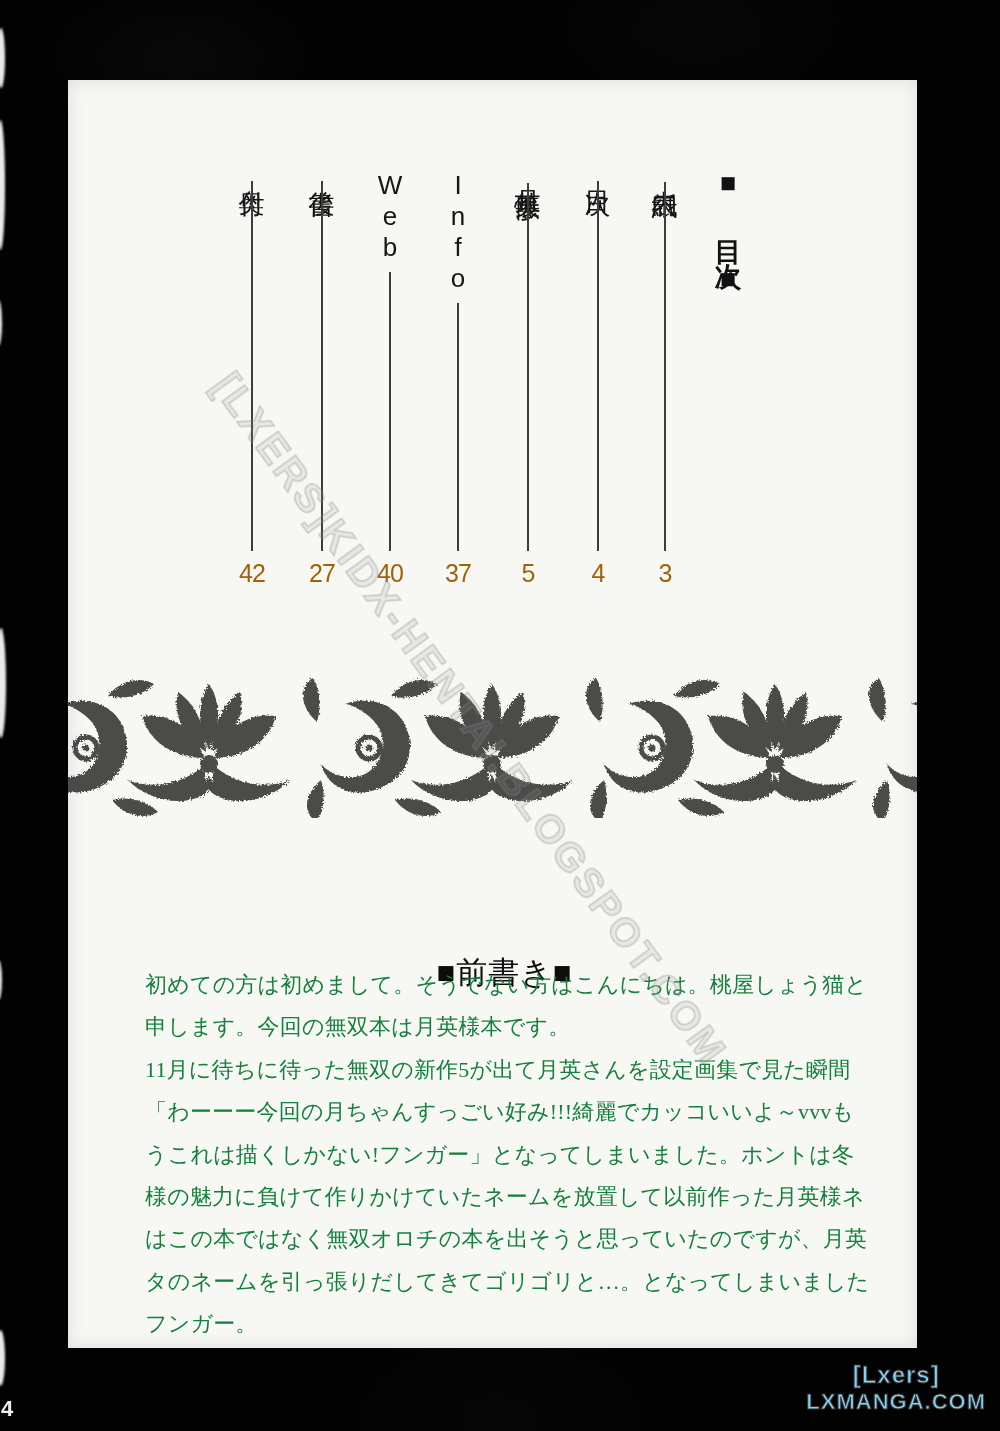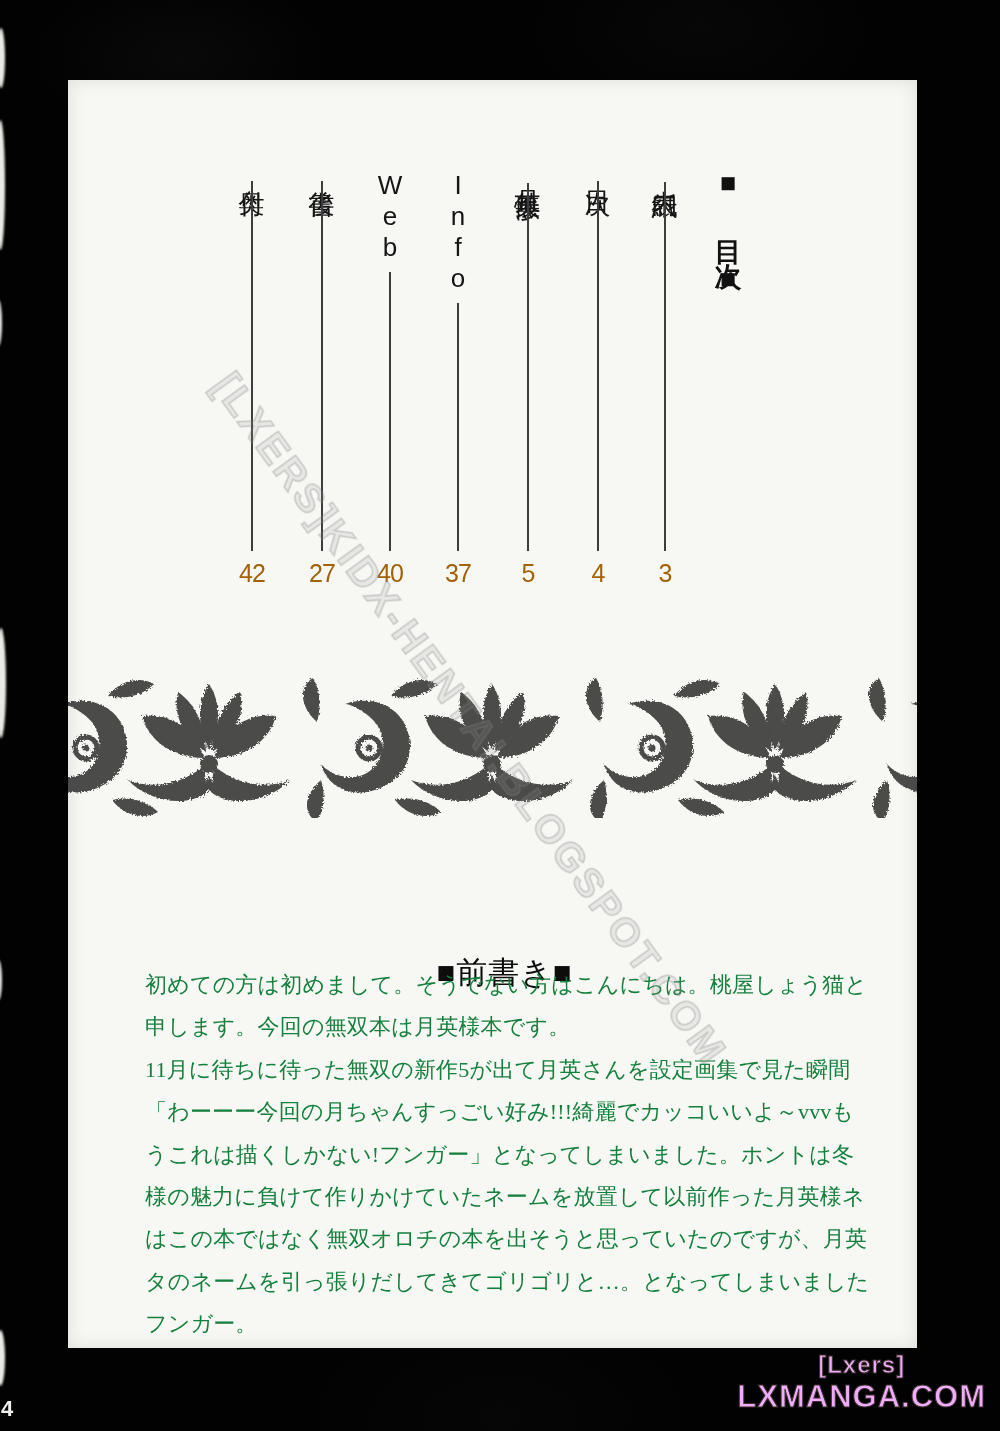--- a/index.html
+++ b/index.html
@@ -40,24 +40,24 @@
     font-family:Liberation Serif, serif;font-size:22px;color:#15803d;}
   .fw-line{height:42.4px;line-height:42.4px;white-space:nowrap;letter-spacing:.2px;}
 
   
   .wm-diag{position:absolute;left:172px;top:285px;transform:rotate(54deg);
     transform-origin:0 0;white-space:nowrap;
     font-family:"Liberation Sans",sans-serif;font-weight:bold;font-size:40px;
     letter-spacing:3px;color:rgba(150,150,150,.16);
     -webkit-text-stroke:1.6px rgba(130,130,130,.34);z-index:6;pointer-events:none;}
   .wm-corner{position:absolute;right:14px;bottom:16px;text-align:center;z-index:3;
-    font-family:"Liberation Sans",sans-serif;font-weight:bold;color:#f0abfc;
+    font-family:"Liberation Sans",sans-serif;font-weight:bold;color:#7dd3fc;
     -webkit-text-stroke:1px #3a3129;}
   .wm-corner .l1{font-size:24px;letter-spacing:1px;}
-  .wm-corner .l2{font-size:31px;letter-spacing:1px;text-align:right;}
+  .wm-corner .l2{font-size:22px;letter-spacing:1px;text-align:right;}
 
   
   .edge-blob{position:absolute;background:#e9e9e6;border-radius:50%;filter:blur(1.2px);}
   .edge-num{position:absolute;left:1px;top:1396px;color:#efefec;font-size:22px;
     font-weight:bold;font-family:"Liberation Sans",sans-serif;}
 </style>
 </head>
 <body>
 
 <div id="stage">

